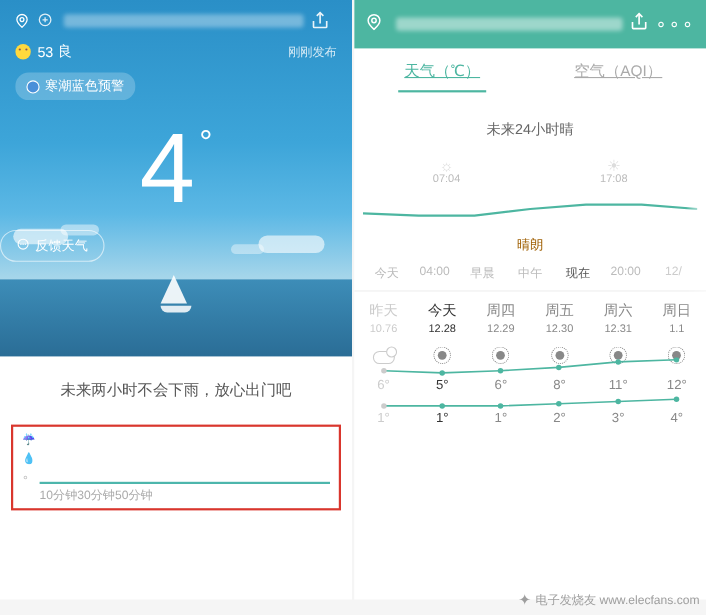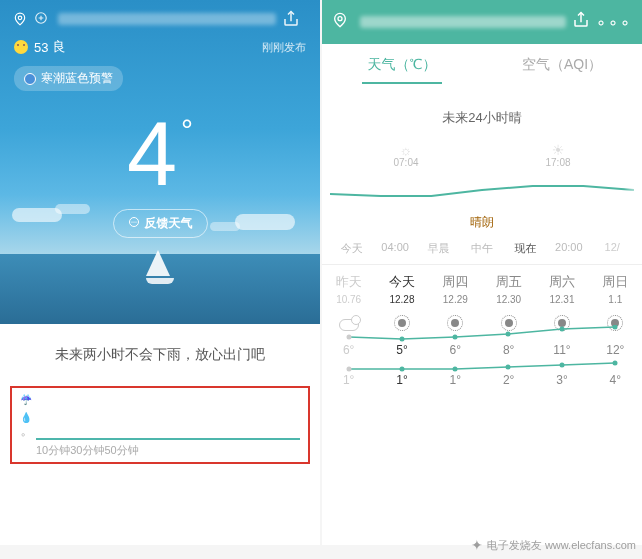--- a/index.html
+++ b/index.html
@@ -52,21 +52,21 @@
 .big-temp {
   text-align: center; font-size: 90px; font-weight: 200; line-height: 1; margin-top: 8px;
   position: relative;
 }
 .big-temp .deg { font-size: 30px; position: relative; top: -45px; margin-left: 4px; }
 .cond-row { text-align: center; font-size: 15px; margin-top: 12px; opacity: 0.95; }
 .feedback-pill {
   display: inline-flex; align-items: center; margin: 10px auto 0; padding: 5px 14px;
   border: 1px solid rgba(255,255,255,0.6); border-radius: 16px; font-size: 12px;
 }
-.feedback-pill-wrap { text-align: center; font-weight: bold; }
+.feedback-pill-wrap { text-align: left; }
 .fb-icon { margin-right: 5px; }
 
 
 .clouds {
   position: absolute; bottom: 80px; left: 0; right: 0; height: 40px;
 }
 .cloud { position: absolute; background: rgba(255,255,255,0.6); border-radius: 20px; }
 .c1 { width: 50px; height: 14px; left: 12px; top: 4px; }
 .c2 { width: 35px; height: 10px; left: 55px; top: 0; background: rgba(255,255,255,0.45); }
 .c3 { width: 60px; height: 16px; right: 25px; top: 10px; }
@@ -114,21 +114,21 @@
 }
 .topbar-r .pin { margin-right: 6px; }
 .loc-blur-r { flex: 1; height: 12px; background: rgba(255,255,255,0.45); border-radius: 3px; filter: blur(2px); margin: 0 6px; }
 .dots { font-size: 16px; letter-spacing: 2px; margin-left: 6px; }
 
 .tabs {
   display: flex; height: 40px; align-items: center;
 }
 .tab {
   flex: 1; text-align: center; font-size: 14px; color: #aaa; position: relative;
-  height: 100%; line-height: 40px;
+  height: 100%; line-height: 40px; text-decoration: underline;
 }
 .tab.active { color: #4db6a1; }
 .tab.active::after {
   content: ''; position: absolute; bottom: 0; left: 25%; right: 25%; height: 2px; background: #4db6a1;
 }
 
 .h24 {
   padding: 14px 8px 8px; border-bottom: 1px solid #eee;
 }
 .h24-title { text-align: center; font-size: 13px; color: #666; margin-bottom: 16px; margin-top: 11px; }

